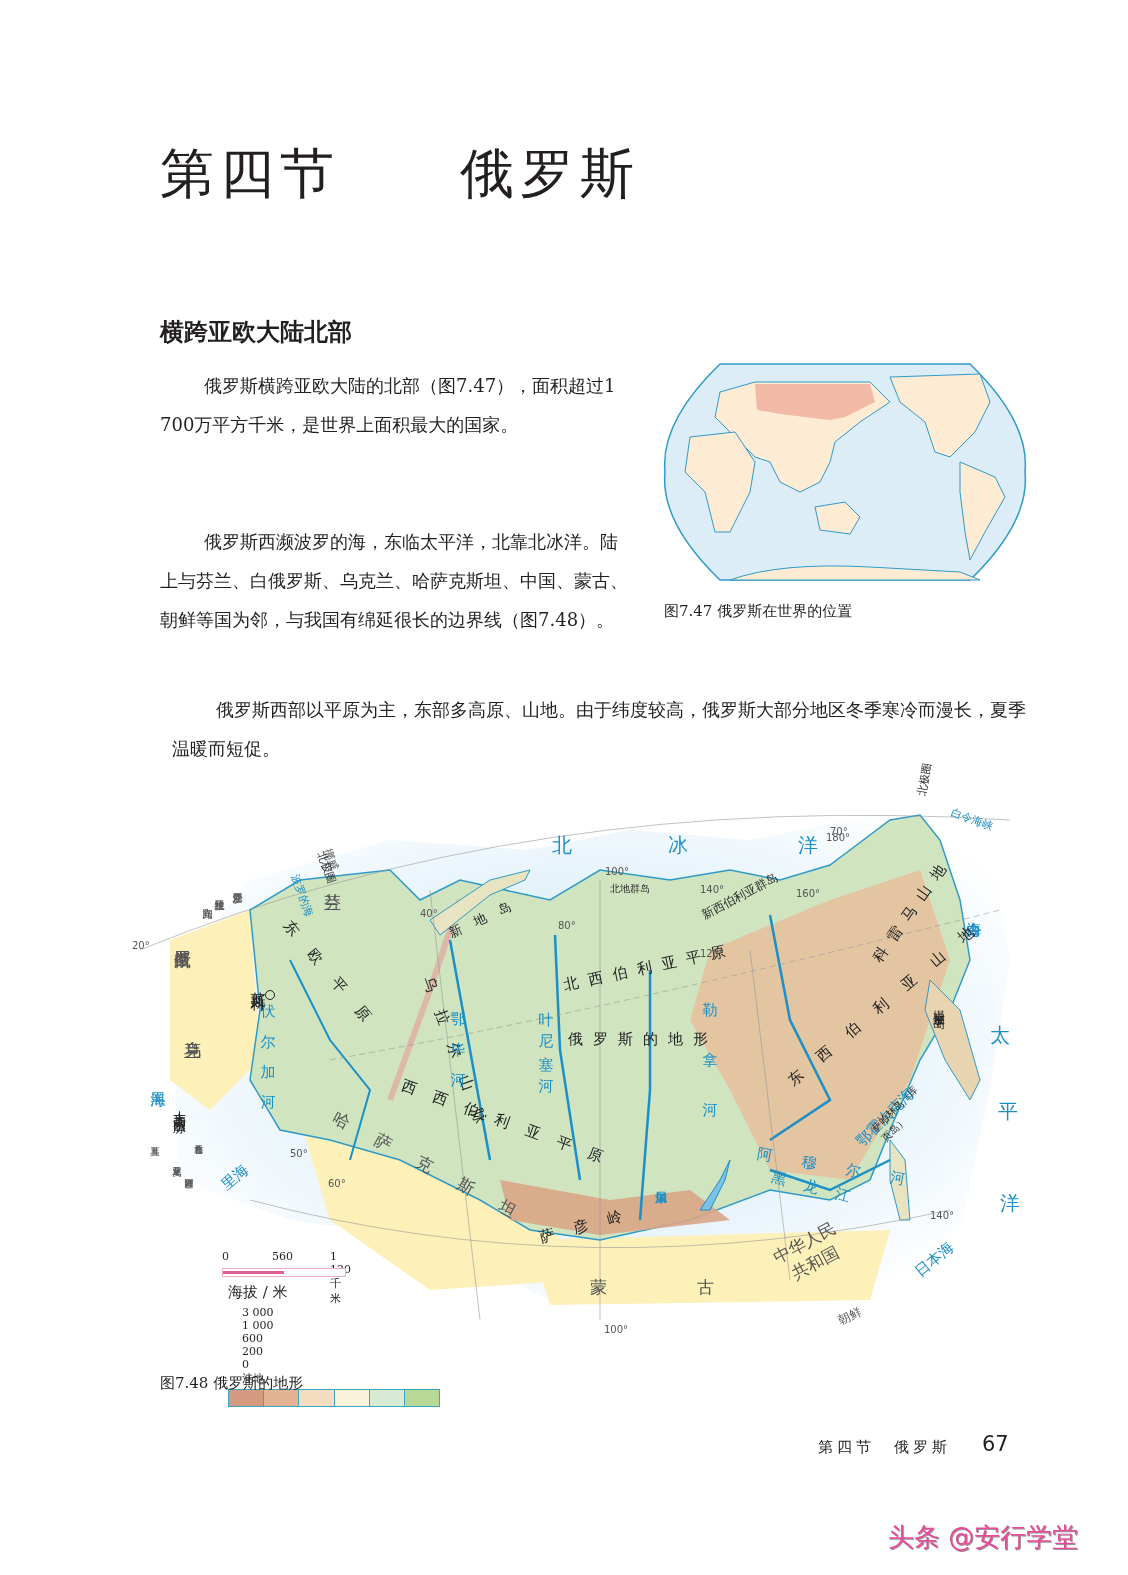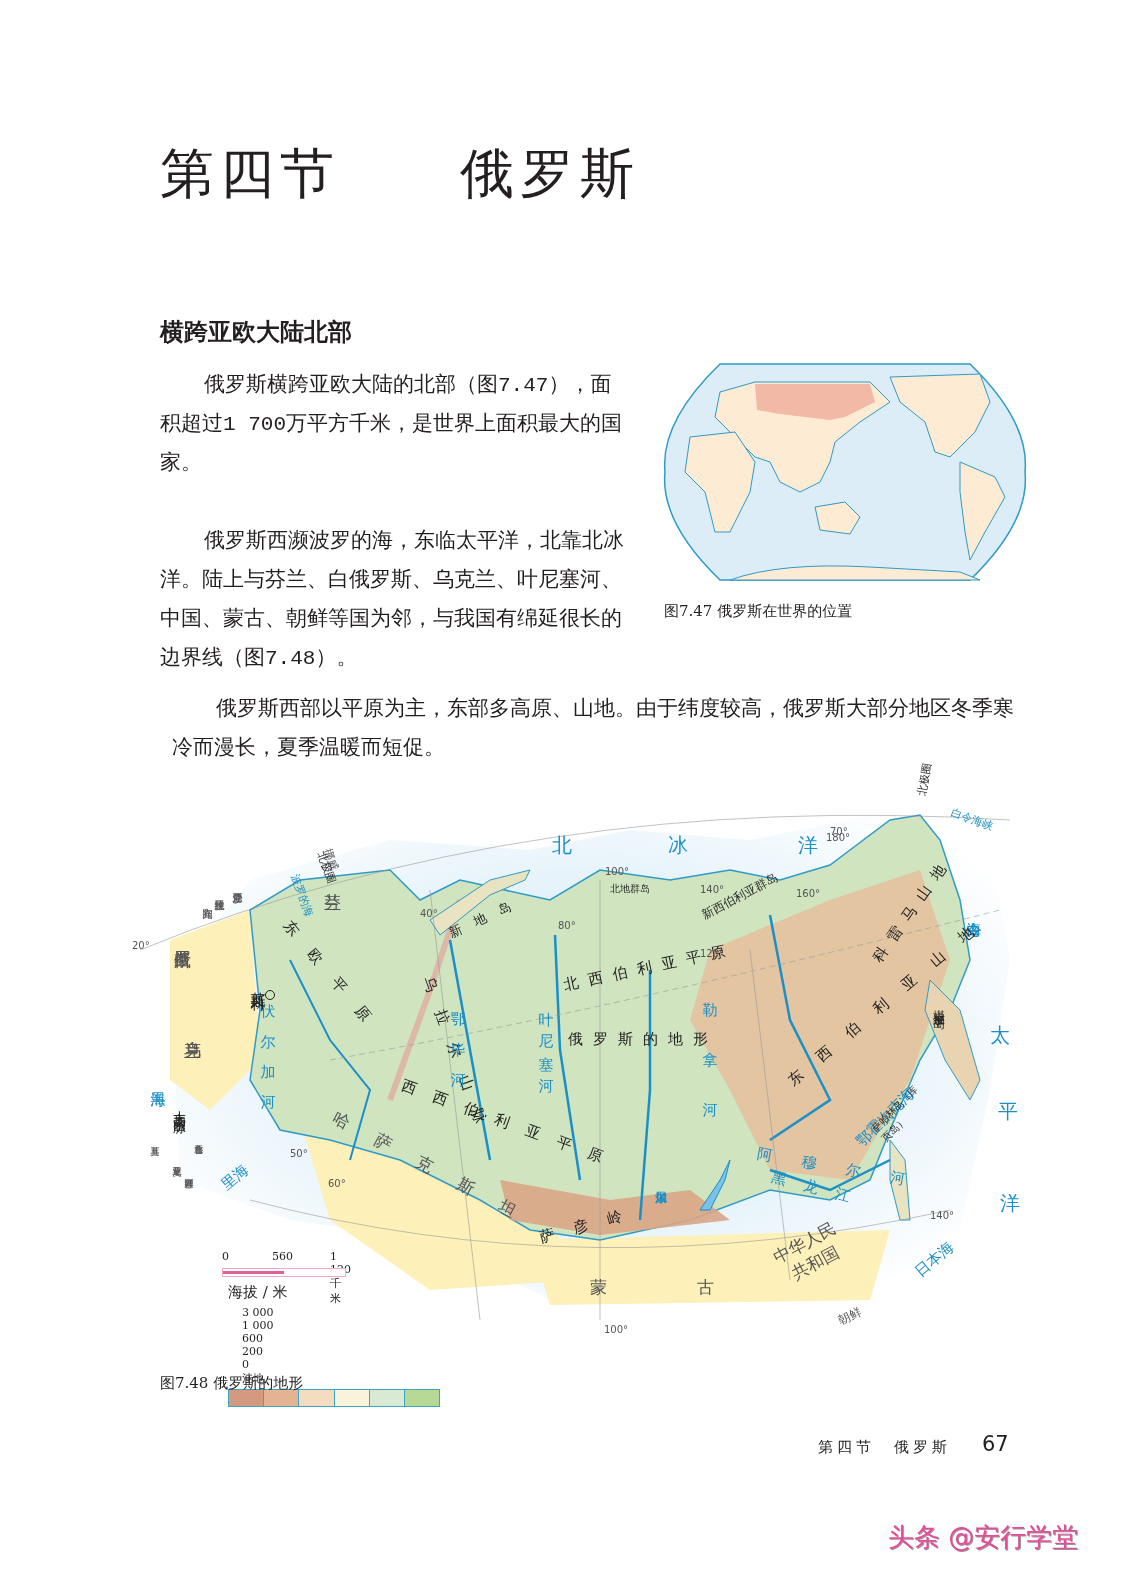--- a/index.html
+++ b/index.html
@@ -1,21 +1,21 @@
 <!DOCTYPE html>
 <html><head>
 <meta charset="utf-8">
 <style>
   html, body { margin: 0; padding: 0; background: #ffffff; }
   body { width: 1128px; height: 1575px; position: relative; overflow: hidden;
          font-family: "DejaVu Serif", "Liberation Serif", serif; color: #231f20; }
   .abs { position: absolute; }
   .chapter-title { left: 160px; top: 138px; font-size: 54px; letter-spacing: 6px; font-weight: normal; white-space: pre; }
   .section-heading { left: 160px; top: 316px; font-size: 24px; font-family: "DejaVu Sans", "Liberation Sans", sans-serif; font-weight: bold; }
-  .para { font-size: 21px; line-height: 39px; font-family: Liberation Mono, monospace; }
+  .para { font-size: 18px; line-height: 39px; }
   .p1 { left: 160px; top: 366px; width: 470px; text-indent: 44px; }
   .p2 { left: 160px; top: 522px; width: 470px; text-indent: 44px; }
   .p3 { left: 160px; top: 678px; width: 860px; text-indent: 44px; }
 
   .world-map { left: 660px; top: 362px; width: 370px; height: 220px; }
   .fig-caption-47 { left: 664px; top: 602px; font-size: 15px; }
 
   .russia-map { left: 130px; top: 760px; width: 900px; height: 590px; }
   .fig-caption-48 { left: 160px; top: 1374px; font-size: 15px; }
 
@@ -45,21 +45,21 @@
   .watermark { left: 888px; top: 1520px; font-size: 26px; font-family: "DejaVu Sans", "Liberation Sans", sans-serif; color: #ec4899; text-shadow: 1px 1px 0 #999; }
 </style>
 </head>
 <body>
 
 <div class="abs chapter-title">第四节　　俄罗斯</div>
 
 <div class="abs section-heading">横跨亚欧大陆北部</div>
 
 <p class="abs para p1" style="margin:0">俄罗斯横跨亚欧大陆的北部（图7.47），面积超过1 700万平方千米，是世界上面积最大的国家。</p>
-<p class="abs para p2" style="margin:0">俄罗斯西濒波罗的海，东临太平洋，北靠北冰洋。陆上与芬兰、白俄罗斯、乌克兰、叶尼塞河、中国、蒙古、朝鲜等国为邻，与我国有绵延很长的边界线（图7.48）。</p>
+<p class="abs para p2" style="margin:0">俄罗斯西濒波罗的海，东临太平洋，北靠北冰洋。陆上与芬兰、白俄罗斯、乌克兰、哈萨克斯坦、中国、蒙古、朝鲜等国为邻，与我国有绵延很长的边界线（图7.48）。</p>
 <p class="abs para p3" style="margin:12px">俄罗斯西部以平原为主，东部多高原、山地。由于纬度较高，俄罗斯大部分地区冬季寒冷而漫长，夏季温暖而短促。</p>
 
 <div class="abs world-map">
   <svg width="370" height="220" viewBox="0 0 370 220">
     <path d="M60,2 L310,2 Q370,60 365,110 Q370,160 310,218 L60,218 Q0,160 5,110 Q0,60 60,2 Z" fill="#dcedf8" stroke="#2f9ac8" stroke-width="1.5"></path>
 
     <path d="M60,30 L95,20 L210,20 L230,40 L200,60 L175,80 L170,100 L160,120 L140,130 L120,120 L110,100 L95,95 L70,70 L55,55 Z" fill="#fdebd3" stroke="#2f9ac8" stroke-width="1"></path>
 
     <path d="M95,22 L210,22 L215,40 L185,55 L170,58 L120,52 L97,48 Z" fill="#f1b9a6"></path>
 

